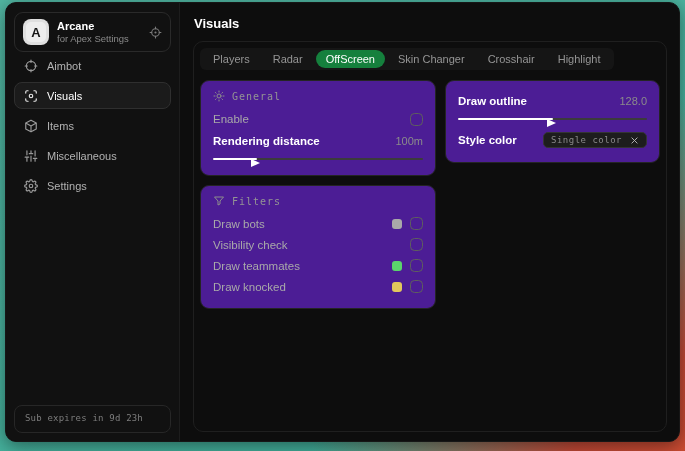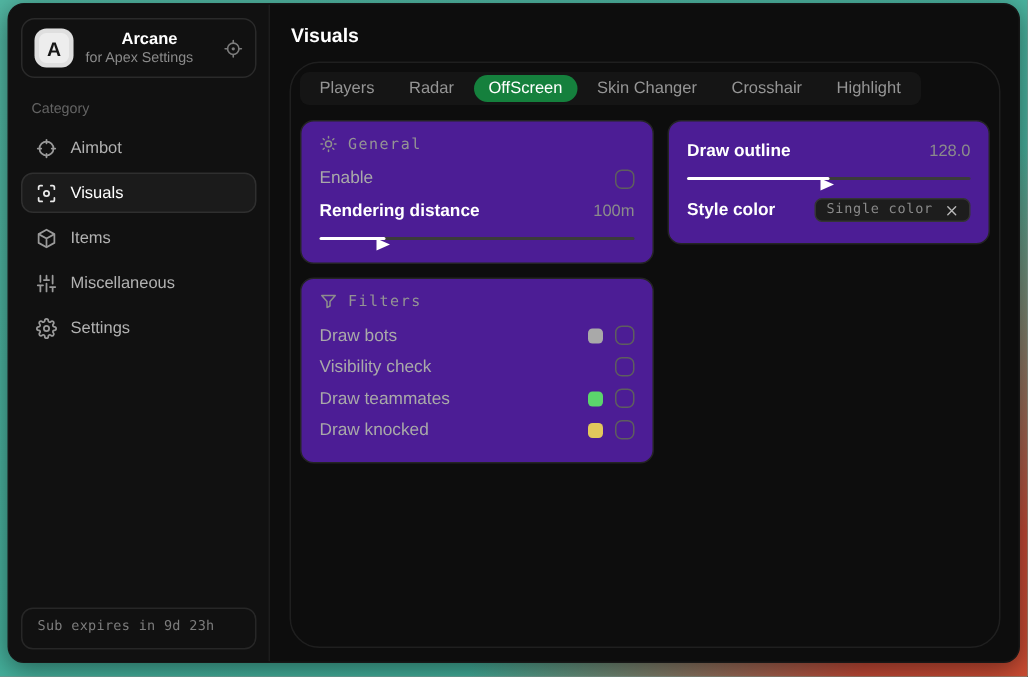--- a/index.html
+++ b/index.html
@@ -18,39 +18,39 @@
   }
   
   .sidebar { width:174px; flex:none; background:#111111; border-right:1px solid #1d1d1d;
     display:flex; flex-direction:column; padding:9px 8px 8px; }
   .appcard { display:flex; align-items:center; gap:8px; border:1px solid #2a2a2a;
     border-radius:9px; padding:6px 8px; }
   .logo { width:26px; height:26px; border-radius:8px; background:#ededed; color:#161616;
     font-weight:700; font-size:13px; display:flex; align-items:center; justify-content:center;
     box-shadow:inset 0 0 0 3px rgba(0,0,0,.06); flex:none; }
   .appmeta { display:flex; flex-direction:column; gap:1px; min-width:0; }
-  .appname { font-size:11px; font-weight:700; color:#ffffff;margin-left:24px; }
+  .appname { font-size:11px; font-weight:700; color:#ffffff; }
   .appsub { font-size:9.5px; color:#8a8a8a; white-space:nowrap; }
   .appcard .icon-btn { margin-left:auto; color:#7c7c7c; display:flex; }
   .cat-label { margin:15px 0 7px 7px; font-size:9.5px; color:#646464; }
   .nav { display:flex; flex-direction:column; gap:3px; }
   .nav-item { display:flex; align-items:center; gap:9px; height:27px; padding:0 9px;
     border-radius:8px; border:1px solid transparent; color:#b2b2b2; font-size:11px; cursor:default; }
   .nav-item .nicon { color:#9a9a9a; display:flex; }
   .nav-item.active { background:#1b1b1b; border-color:#2f2f2f; color:#ffffff; }
   .nav-item.active .nicon { color:#e8e8e8; }
   .side-spacer { flex:1; }
   .subcard { border:1px solid #272727; border-radius:8px; padding:7px 10px 6px; }
   .sub-line1 { font-family:"DejaVu Sans Mono", monospace; font-size:9px; color:#7d7d7d;
     letter-spacing:.2px; margin-bottom:3px; white-space:nowrap; }
   .sub-line2 { font-size:10px; color:#bcbcbc; white-space:nowrap; }
   
   .main { flex:1; padding:13px 12px 9px 13px; display:flex; flex-direction:column; min-width:0; }
   .page-title { font-size:13px; font-weight:700; color:#ffffff; margin-left:1px; }
-  .content-frame { margin-top:10px; flex:1; border:1px solid #1f1f1f; border-radius:20px;
+  .content-frame { margin-top:10px; flex:1; border:1px solid #1f1f1f; border-radius:10px;
     padding:6px; display:flex; flex-direction:column; }
   .tabbar { display:inline-flex; align-self:flex-start; align-items:center; gap:3px;
     background:#151515; border-radius:6px; padding:2px 3px; }
   .tab { padding:3px 10px; font-size:11px; color:#959595; border-radius:10px;
     white-space:nowrap; cursor:default; }
   .tab.active { background:#15803d; color:#ffffff; }
   .panels { display:flex; gap:9px; margin-top:10px; align-items:flex-start; }
   .col-left { width:236px; flex:none; display:flex; flex-direction:column; gap:9px; }
   .col-right { flex:1; }
   .panel { background:#4c1d95; border:1px solid #242424; border-radius:9px; padding:9px 12px 11px; }
@@ -93,21 +93,20 @@
       </div>
       <span class="icon-btn">
         <svg width="13" height="13" viewBox="0 0 24 24" fill="none" stroke="currentColor" stroke-width="2" stroke-linecap="round">
           <circle cx="12" cy="12" r="7"></circle>
             <circle cx="12" cy="12" r="2" fill="currentColor" stroke="none"></circle>
           <path d="M12 2v3M12 19v3M2 12h3M19 12h3"></path>
         </svg>
       </span>
     </div>
 
-    <div class="cat-label">Category</div>
 
     <div class="nav">
       <div class="nav-item">
         <span class="nicon">
           <svg width="14" height="14" viewBox="0 0 24 24" fill="none" stroke="currentColor" stroke-width="2" stroke-linecap="round">
             <circle cx="12" cy="12" r="8"></circle>
               <path d="M12 2v4M12 18v4M2 12h4M18 12h4"></path>
           </svg>
         </span>
         <span>Aimbot</span>

